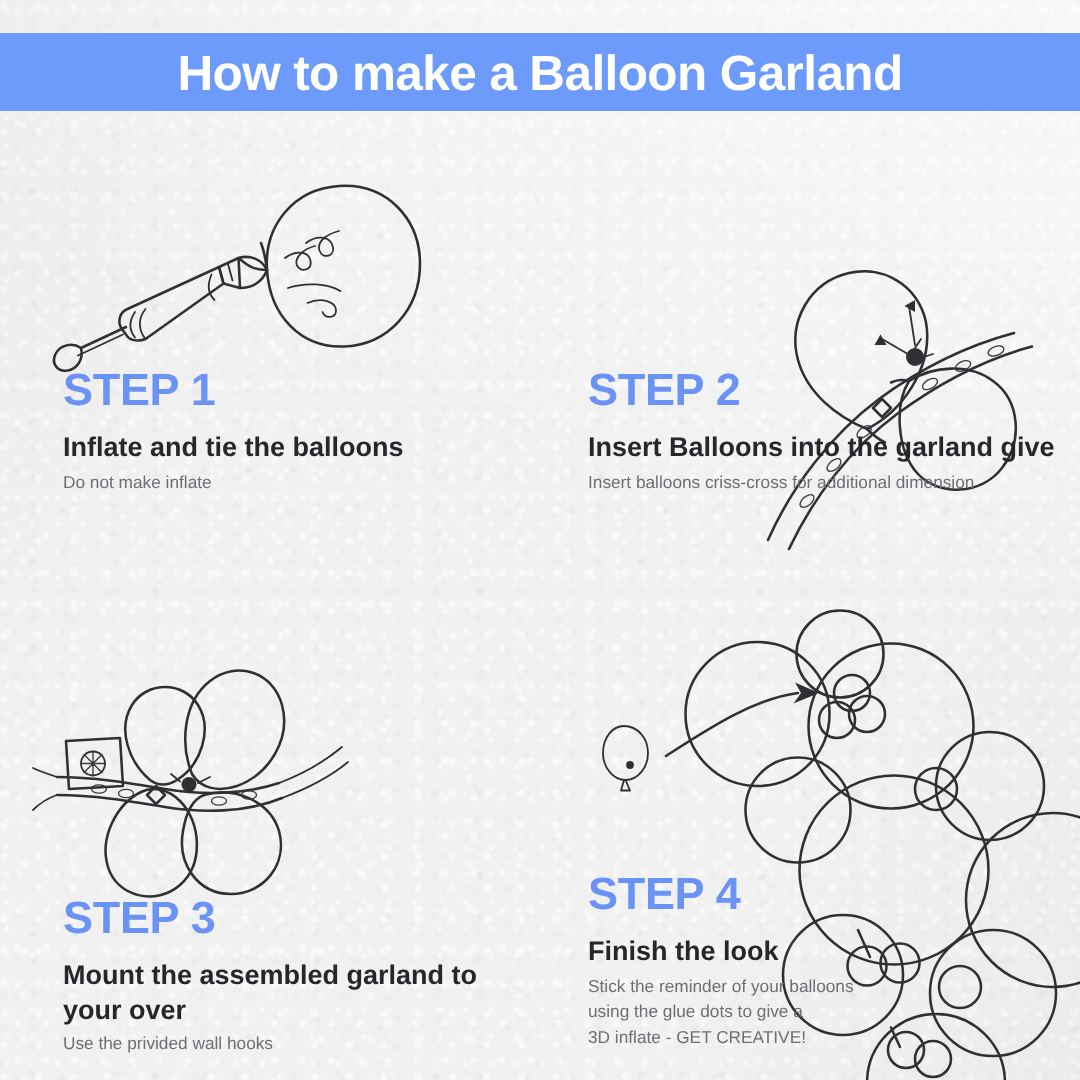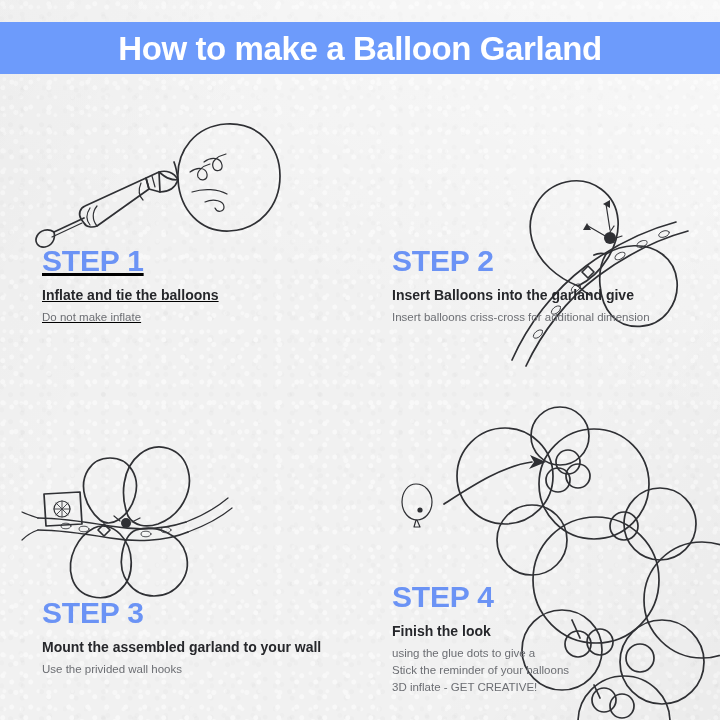--- a/index.html
+++ b/index.html
@@ -95,21 +95,21 @@
   .step-label {
     color: #6b93f5;
     font-size: 30px;
     font-weight: bold;
     line-height: 1;
     letter-spacing: -0.2px;
     margin: 0 0 11px 0;
   }
   .step-head {
     color: #26272b;
-    font-size: 14px;
+    font-size: 18px;
     font-weight: bold;
     line-height: 1.25;
     margin: 0 0 4px 0;
   }
   .step-sub {
     color: #6c6e73;
     font-size: 11.5px;
     font-weight: normal;
     line-height: 1.48;
     margin: 0;
@@ -176,21 +176,21 @@
 
         <path class="ink" d="M26 122 C20 118 12 120 9 126 C6 132 10 138 17 137 C23 136 28 130 26 122 Z"></path>
 
         <path class="ink-thin" d="M162 62 C170 56 178 58 179 64 C180 70 173 72 170 67 C168 62 174 56 182 54"></path>
         <path class="ink-thin" d="M176 52 C184 46 193 48 194 55 C195 61 187 63 185 57 C183 51 190 46 198 44"></path>
         <path class="ink-thin" d="M164 82 C176 78 190 79 199 84"></path>
         <path class="ink-thin" d="M177 92 C186 88 196 91 196 97 C196 102 189 103 187 98"></path>
       </svg>
     </div>
 
-    <div class="step-text" style="top:158px;text-decoration:underline;">
+    <div class="step-text" style="top:158px;">
       <div class="step-label">STEP 1</div>
       <div class="step-head">Inflate and tie the balloons</div>
       <div class="step-sub">
         <span class="sub-line">Do not make inflate</span>
       </div>
     </div>
   </div>
 
   <div class="step-panel" id="step-panel-2">
 
@@ -269,21 +269,21 @@
         <path class="ink-thin" d="M16 94 C10 92 4 90 0 88"></path>
         <path class="ink-thin" d="M16 106 C10 108 4 112 0 116"></path>
 
         <path class="ink-thin" d="M164 98 C180 92 194 84 206 74"></path>
         <path class="ink-thin" d="M166 108 C182 102 198 94 210 84"></path>
       </svg>
     </div>
 
     <div class="step-text" style="top:182px;">
       <div class="step-label">STEP 3</div>
-      <div class="step-head">Mount the assembled garland to your wall</div>
+      <div class="step-head">Mount the assembled garland to your over</div>
       <div class="step-sub">
         <span class="sub-line">Use the privided wall hooks</span>
       </div>
     </div>
   </div>
 
   <div class="step-panel" id="step-panel-4">
 
     <div class="step-art" style="left:12px; top:0px;">
       <svg width="360" height="330" viewBox="0 0 360 330">
@@ -327,20 +327,20 @@
 
         <path class="ink" d="M200 220 L208 238"></path>
         <path class="ink" d="M222 285 L228 298"></path>
       </svg>
     </div>
 
     <div class="step-text" style="top:182px;">
       <div class="step-label">STEP 4</div>
       <div class="step-head">Finish the look</div>
       <div class="step-sub">
+        <span class="sub-line">Stick the reminder of your balloons</span>
         <span class="sub-line">using the glue dots to give a</span>
-        <span class="sub-line">Stick the reminder of your balloons</span>
         <span class="sub-line">3D inflate - GET CREATIVE!</span>
       </div>
     </div>
   </div>
 
 </div>
 
 </body></html>

